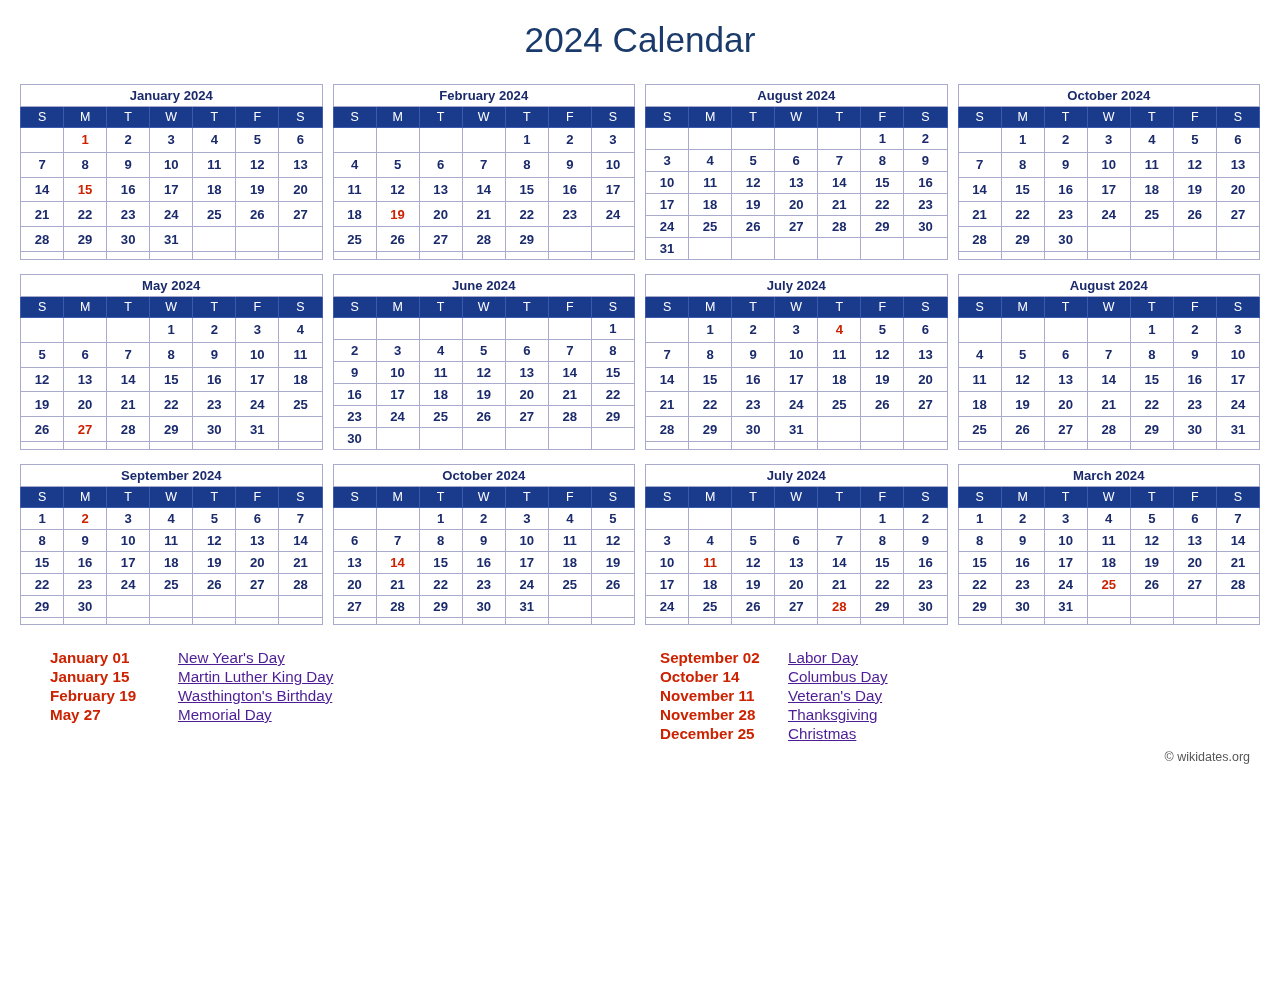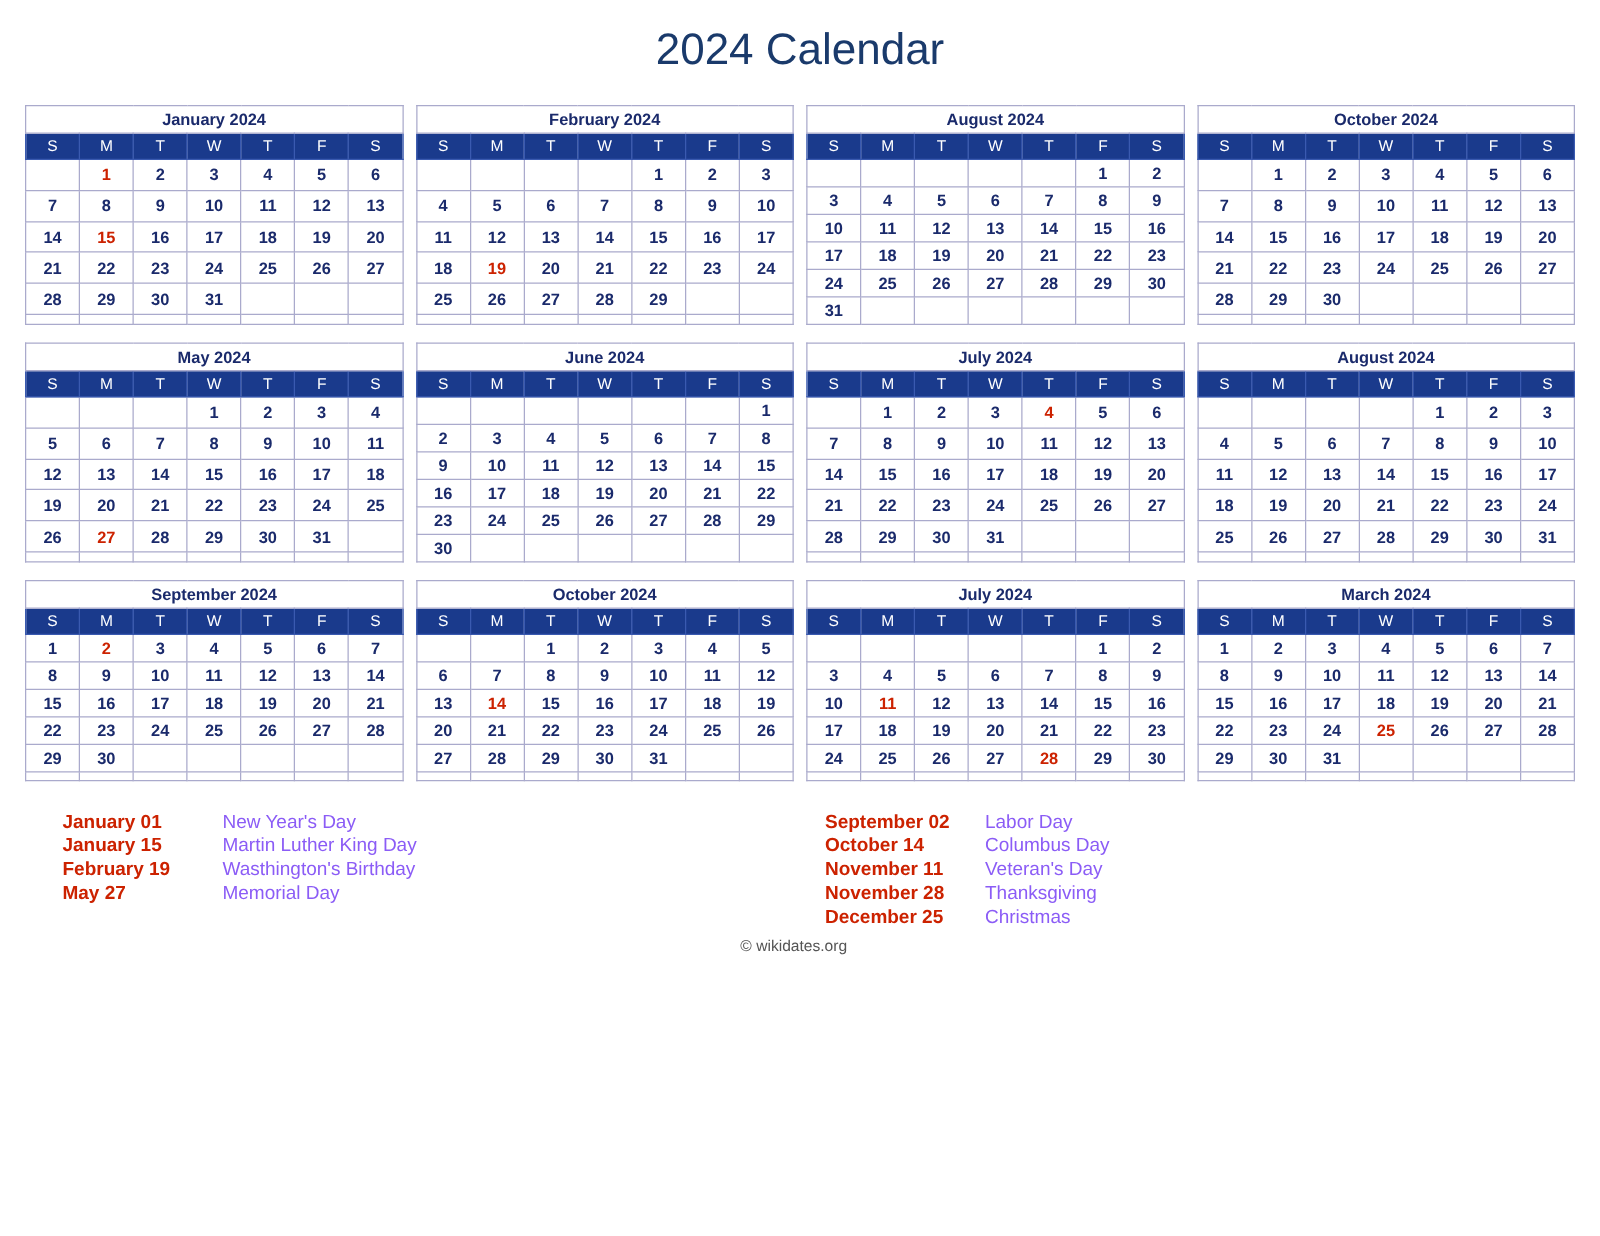--- a/index.html
+++ b/index.html
@@ -78,24 +78,25 @@
       gap: 18px;
       align-items: baseline;
       margin-bottom: 2px;
     }
     .holiday-date {
       color: #cc2200;
       font-weight: bold;
       min-width: 110px;
     }
     .holiday-name {
-      color: #8b5cf6;
+      color: #4c1d95;
+      text-decoration: underline;
     }
     .copyright {
-      text-align: center;
+      text-align: right;
       color: #555;
       font-size: 0.78em;
       margin-top: 6px;
       padding-right: 10px;
     }
   </style>
 </head>
 <body>
 
 <h1>2024 Calendar</h1>

